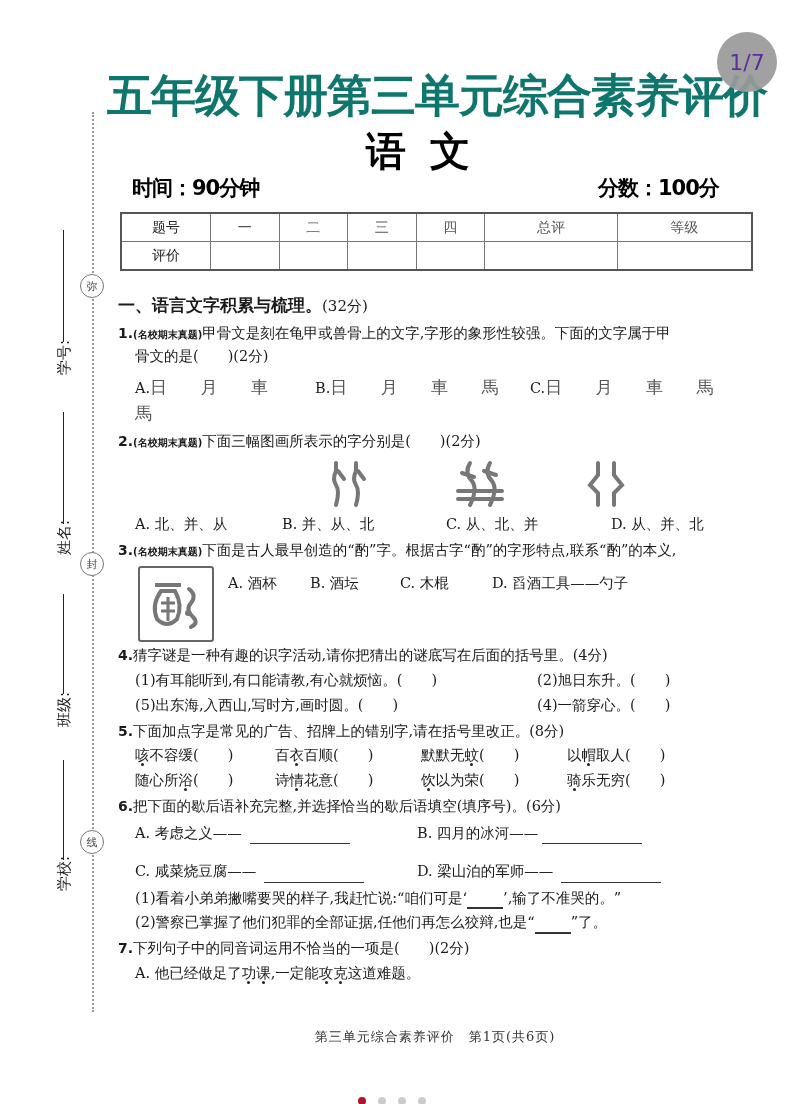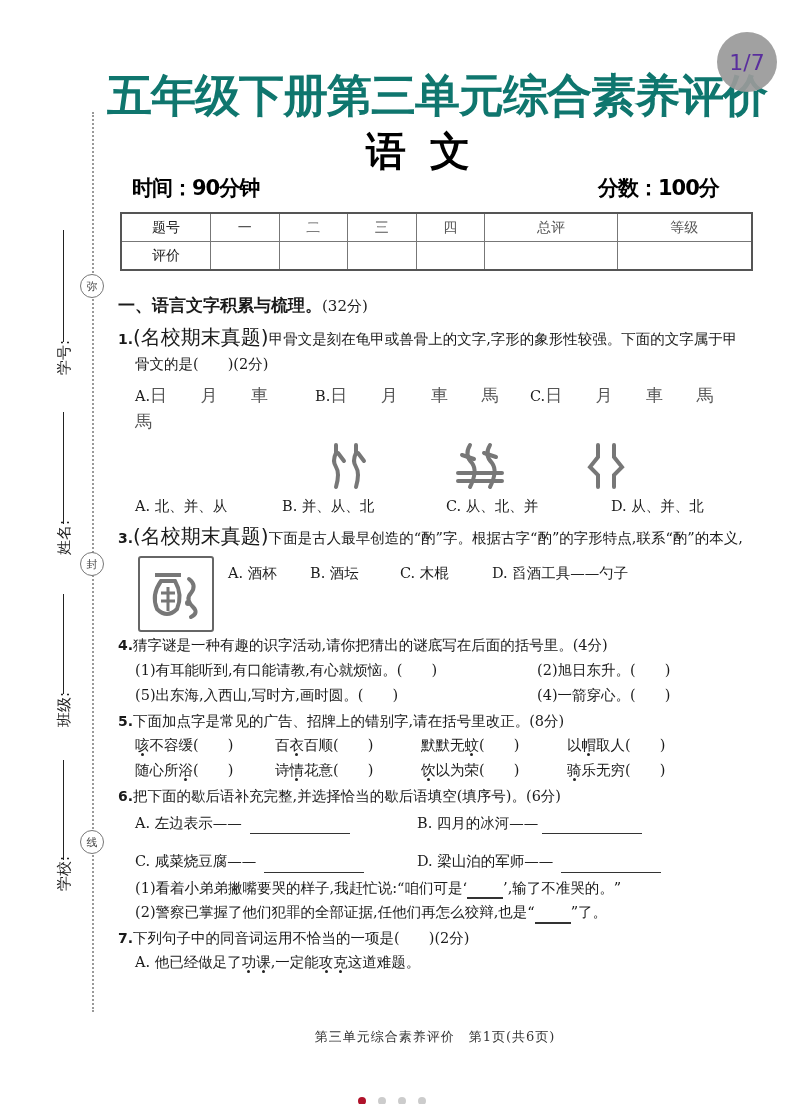--- a/index.html
+++ b/index.html
@@ -59,21 +59,21 @@
     font-size: 15px; color: #222; transform: rotate(-90deg);
     transform-origin: center center; text-align: center; white-space: nowrap;
   }
 
   
   .content { left: 118px; top: 292px; width: 660px; font-size: 14.5px; line-height: 1.55; }
   .sec-head { font-size: 17px; font-weight: bold; margin: 0 0 4px 0; }
   .sec-head .pts { font-weight: normal; font-size: 15px; }
   .q { margin: 0; }
   .q .num { font-weight: bold; font-family: "DejaVu Sans", sans-serif; font-size: 14px; }
-  .q .src { font-weight: normal; font-family: "DejaVu Sans", sans-serif; font-size: 20px; }
+  .q .src { font-weight: bold; font-family: "DejaVu Sans", sans-serif; font-size: 10px; }
   .indent { padding-left: 17px; }
   .row { display: flex; padding-left: 17px; }
   .glyphs { letter-spacing: 14px; color: #555; font-size: 17px; }
   .opt-row { display: flex; padding-left: 17px; margin: 4px 0; }
   .opt-row > div { flex: 0 0 auto; }
   .dot { position: relative; }
   .dot::after {
     content: ""; position: absolute; left: 50%; bottom: -3px; width: 3px; height: 3px;
     margin-left: -1.5px; border-radius: 50%; background: #222;
   }
@@ -153,20 +153,23 @@
   <div class="q">
     <span class="num">1.</span><span class="src">(名校期末真题)</span><span>甲骨文是刻在龟甲或兽骨上的文字,字形的象形性较强。下面的文字属于甲</span>
   </div>
   <div class="indent">骨文的是(　　)(2分)</div>
   <div class="opt-row" style="margin-top:6px">
     <div style="width:180px"><span>A.</span><span class="glyphs">日 月 車 馬</span></div>
     <div style="width:215px"><span>B.</span><span class="glyphs">日 月 車 馬</span></div>
     <div><span>C.</span><span class="glyphs">日 月 車 馬</span></div>
   </div>
 
+  <div class="q" style="margin-top:4px">
+    <span class="num">2.</span><span class="src">(名校期末真题)</span><span>下面三幅图画所表示的字分别是(　　)(2分)</span>
+  </div>
   <div class="ancient">
     <svg width="46" height="50" viewBox="0 0 46 50">
       <path d="M8 4 V12 Q4 20 8 26 Q12 32 8 46 M10 12 L16 20" stroke="#777" stroke-width="4" fill="none" stroke-linecap="round"></path>
       <path d="M28 4 V12 Q24 20 28 26 Q32 32 28 46 M30 12 L36 20" stroke="#777" stroke-width="4" fill="none" stroke-linecap="round"></path>
     </svg>
     <svg width="52" height="50" viewBox="0 0 52 50">
       <path d="M16 4 Q10 14 18 22 Q24 30 16 46 M36 4 Q30 14 38 22 Q44 30 36 46" stroke="#777" stroke-width="4" fill="none" stroke-linecap="round"></path>
       <path d="M4 32 H48 M4 40 H48 M8 14 L20 18 M30 12 L42 16" stroke="#777" stroke-width="4" fill="none" stroke-linecap="round"></path>
     </svg>
     <svg width="42" height="50" viewBox="0 0 42 50">
@@ -228,21 +231,21 @@
       <div style="width: 140px;"><span>随</span><span>心</span><span>所</span><span class="dot">浴</span><span>(　　)</span></div>
       <div style="width: 146px;"><span>诗</span><span class="dot">情</span><span>花</span><span>意</span><span>(　　)</span></div>
       <div style="width: 146px;"><span class="dot">饮</span><span>以</span><span>为</span><span>荣</span><span>(　　)</span></div>
       <div><span class="dot">骑</span><span>乐</span><span>无</span><span>穷</span><span>(　　)</span></div>
     </div>
 
   <div class="q" style="margin-top:4px">
     <span class="num">6.</span><span>把下面的歇后语补充完整,并选择恰当的歇后语填空(填序号)。(6分)</span>
   </div>
   <div class="row" style="margin-top:4px">
-    <div style="width:282px"><span>A. 左边表示——</span><span class="blank-line" style="width:100px;margin-left:8px"></span></div>
+    <div style="width:282px"><span>A. 考虑之义——</span><span class="blank-line" style="width:100px;margin-left:8px"></span></div>
     <div><span>B. 四月的冰河——</span><span class="blank-line" style="width:100px;margin-left:4px"></span></div>
   </div>
   <div class="row" style="margin-top:16px">
     <div style="width:282px"><span>C. 咸菜烧豆腐——</span><span class="blank-line" style="width:100px;margin-left:8px"></span></div>
     <div><span>D. 梁山泊的军师——</span><span class="blank-line" style="width:100px;margin-left:8px"></span></div>
   </div>
   <div class="indent" style="margin-top:4px">
     <span>(1)看着小弟弟撇嘴要哭的样子,我赶忙说:“咱们可是‘</span><span class="blank-line" style="width:36px;border-bottom-width:2px"></span><span>’,输了不准哭的。”</span>
   </div>
   <div class="indent" style="margin-top:2px">

